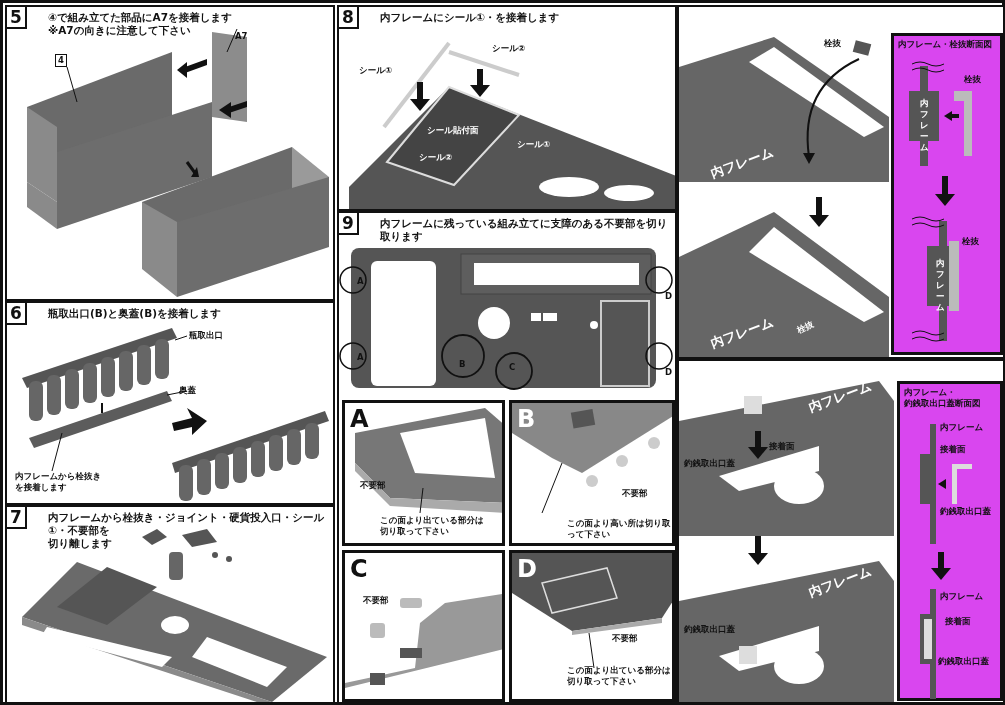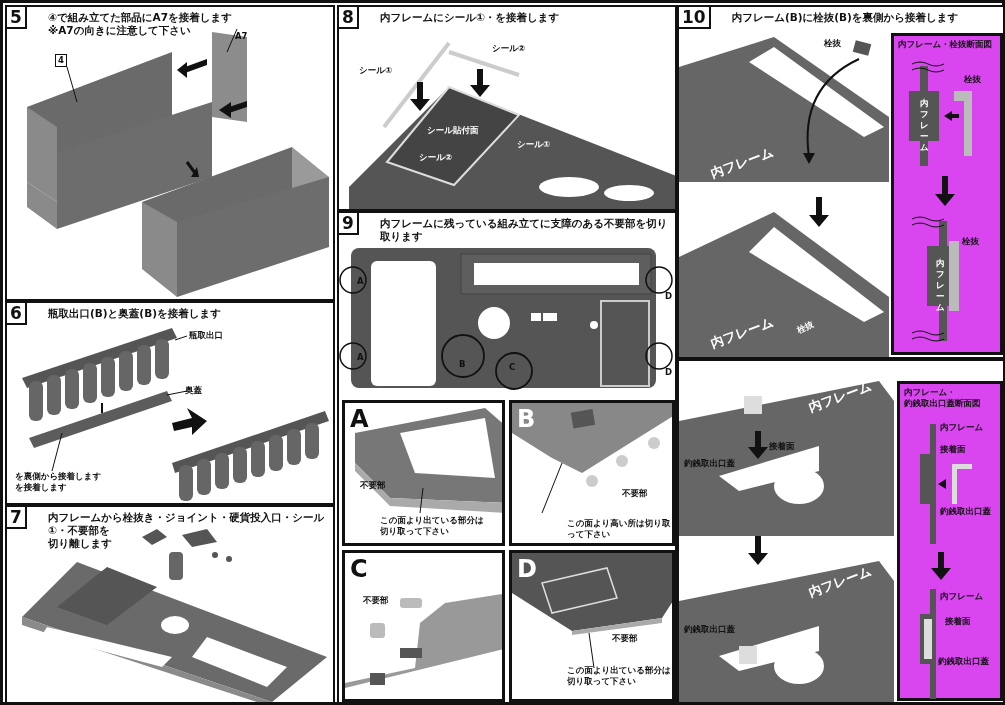--- a/index.html
+++ b/index.html
@@ -80,22 +80,22 @@
         </g>
       <line x1="168" y1="37" x2="180" y2="33" stroke="#111"></line>
         <line x1="160" y1="92" x2="180" y2="88" stroke="#111"></line>
         <line x1="55" y1="130" x2="45" y2="168" stroke="#111"></line>
     </svg>
     <div class="step-head">
       <span class="step-num">6</span>
       <span class="step-title">瓶取出口(B)と奥蓋(B)を接着します</span>
     </div>
     <span class="lbl" style="left:182px;top:27px;">瓶取出口</span>
-    <span class="lbl" style="left:178px;top:82px;text-align:center;">奥蓋</span>
-    <span class="lbl" style="left:8px;top:168px;">を裏側から接着します
+    <span class="lbl" style="left:172px;top:82px;text-align:center;">奥蓋</span>
+    <span class="lbl" style="left:8px;top:168px;">内フレームから栓抜き
 を接着します</span>
   </div>
 
   <div class="panel" style="left:2px;top:502px;width:330px;height:199px;">
     <svg width="330" height="199">
       <polygon points="15,110 70,55 320,150 265,195" fill="#6a6a6a"></polygon>
       <polygon points="15,110 265,195 265,200 15,118" fill="#8a8a8a"></polygon>
       <polygon points="50,100 100,60 150,80 100,118" fill="#555"></polygon>
       <polygon points="40,120 165,150 155,160 35,128" fill="#fff"></polygon>
       <ellipse cx="168" cy="118" rx="14" ry="9" fill="#fff"></ellipse>
@@ -226,24 +226,20 @@
       <polygon points="0,60 95,30 210,110 210,175 0,175" fill="#666"></polygon>
       <polygon points="70,55 95,40 205,120 185,130" fill="#fff"></polygon>
       <polygon points="0,250 95,205 210,290 210,354 0,354" fill="#666"></polygon>
       <polygon points="70,245 95,220 205,305 185,315" fill="#fff"></polygon>
       <rect x="175" y="35" width="16" height="12" fill="#555" transform="rotate(15 183 41)"></rect>
       <path d="M180,52 Q120,80 130,150" stroke="#111" stroke-width="2" fill="none"></path>
       <polygon points="124,146 136,146 130,157" fill="#111"></polygon>
       <rect x="137" y="190" width="6" height="20" fill="#111"></rect>
         <polygon points="130,208 150,208 140,220" fill="#111"></polygon>
     </svg>
-    <div class="step-head">
-      <span class="step-num">10</span>
-      <span class="step-title">内フレーム(B)に栓抜(B)を裏側から接着します</span>
-    </div>
     <span class="lbl" style="left:145px;top:31px;">栓抜</span>
     <span class="lbl w big" style="left:30px;top:150px;transform:rotate(-20deg);">内フレーム</span>
     <span class="lbl w big" style="left:30px;top:320px;transform:rotate(-20deg);">内フレーム</span>
     <span class="lbl w" style="left:118px;top:315px;transform:rotate(-25deg);">栓抜</span>
 
     <div class="section-box" style="left:212px;top:26px;width:112px;height:322px;">
       <svg width="112" height="322">
         <rect x="26" y="30" width="8" height="100" fill="#555"></rect>
         <rect x="15" y="55" width="30" height="50" fill="#555"></rect>
         <rect x="70" y="55" width="8" height="65" fill="#bbb"></rect>

